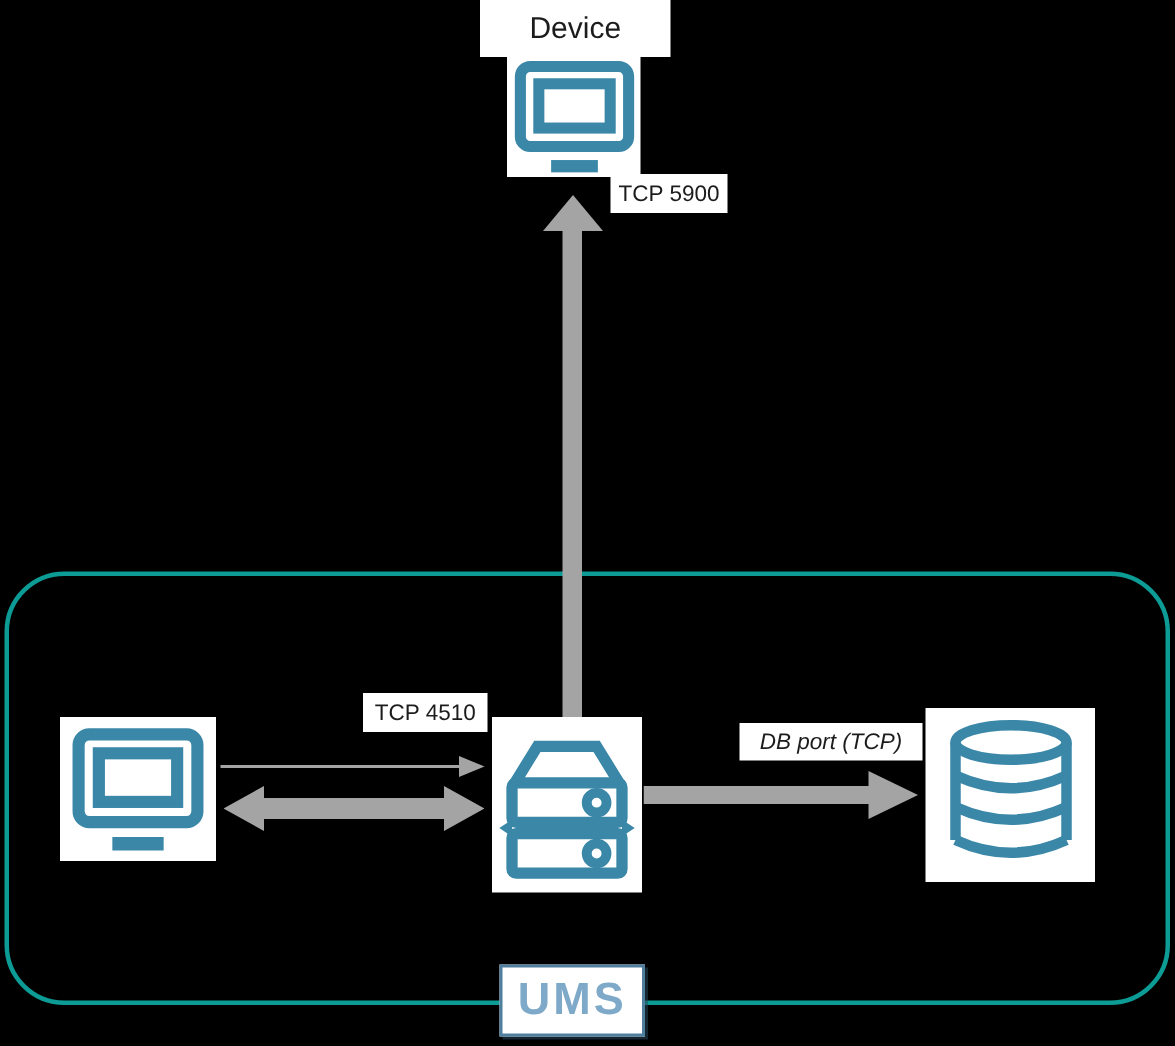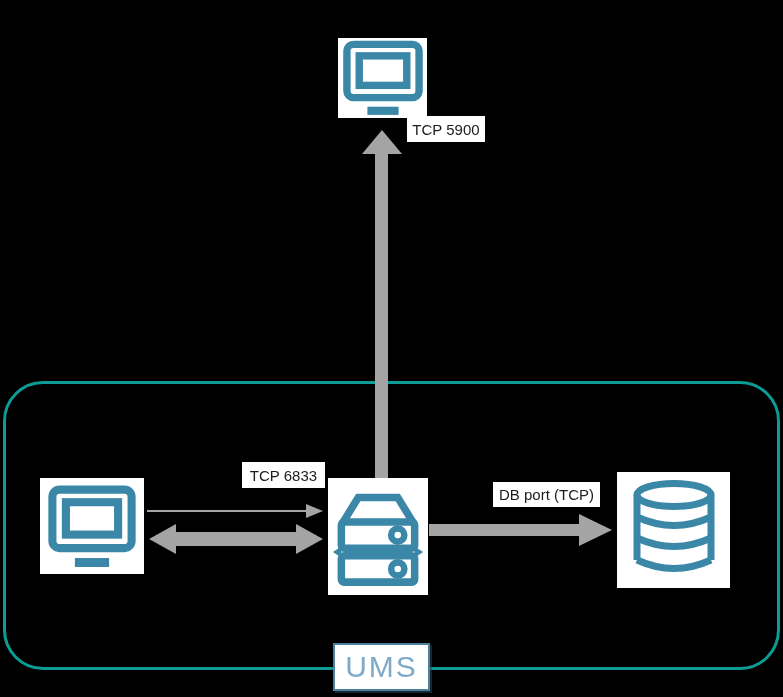--- a/index.html
+++ b/index.html
@@ -82,49 +82,50 @@
     border-bottom: 24px solid #a4a4a4;
     z-index: 2;
   }
   .arrow-svg { position: absolute; z-index: 2; }
   .thin-arrow   { left: 145px; top: 502px; }
   .double-arrow { left: 149px; top: 521px; }
   .db-arrow     { left: 429px; top: 512px; }
 
   .tcp5900-label { left: 407px; top: 116px; width: 78px;  height: 26px; }
   .tcp8443-label { left: 242px; top: 462px; width: 83px;  height: 26px; }
-  .dbport-label  { left: 493px; top: 482px; width: 107px; height: 25px; }
+  .dbport-label  { left: 493px; top: 482px; width: 122px; height: 25px; font-style: italic; }
 
   .ums-label {
     position: absolute;
     left: 333px;
     top: 643px;
     width: 93px;
     height: 44px;
     background: #ffffff;
     border: 2px solid #4e7f9e;
     box-shadow: 2px 2px 0 rgba(40,70,90,0.55);
     color: #7fa9c9;
     font-size: 30px;
-    font-weight: 400;
+    font-weight: 700;
     letter-spacing: 2px;
     display: flex;
     align-items: center;
     justify-content: center;
     z-index: 5;
   }
   svg { display: block; }
 </style>
 </head>
 <body>
 
 <div id="stage">
 
   <div class="boundary"></div>
 
+  <div class="device-label">Device</div>
   <div class="panel device-icon-box">
     <svg width="82" height="76" viewBox="0 0 100 92" aria-hidden="true">
       <rect x="6" y="5" width="88" height="65" rx="8" fill="none" stroke="#3a87a8" stroke-width="9"></rect>
       <rect x="21" y="19" width="58" height="36" fill="none" stroke="#3a87a8" stroke-width="9"></rect>
       <rect x="31" y="81" width="38" height="10" fill="#3a87a8"></rect>
     </svg>
   </div>
 
   <div class="v-shaft"></div>
   <div class="v-head"></div>
@@ -140,21 +141,21 @@
 
   <svg class="arrow-svg thin-arrow" width="180" height="18" viewBox="0 0 180 18">
     <line x1="2" y1="9" x2="163" y2="9" stroke="#a4a4a4" stroke-width="2"></line>
     <polygon points="161,2 178,9 161,16" fill="#a4a4a4"></polygon>
   </svg>
 
   <svg class="arrow-svg double-arrow" width="174" height="36" viewBox="0 0 174 36">
     <polygon points="0,18 27,3 27,11 147,11 147,3 174,18 147,33 147,25 27,25 27,33" fill="#a4a4a4"></polygon>
   </svg>
 
-  <div class="edge-label tcp8443-label">TCP 6833</div>
+  <div class="edge-label tcp8443-label">TCP 4510</div>
 
   <div class="panel server-box">
     <svg width="94" height="110" viewBox="0 0 100 116" aria-hidden="true">
       <path d="M13 42 L29 16 H71 L87 42" fill="none" stroke="#3a87a8" stroke-width="8"></path>
       <rect x="11" y="42" width="78" height="28" rx="3" fill="none" stroke="#3a87a8" stroke-width="8"></rect>
       <polygon points="11,68 2,74 11,80" fill="#3a87a8"></polygon>
       <polygon points="89,68 98,74 89,80" fill="#3a87a8"></polygon>
       <rect x="11" y="78" width="78" height="28" rx="3" fill="none" stroke="#3a87a8" stroke-width="8"></rect>
       <circle cx="71" cy="56" r="7" fill="none" stroke="#3a87a8" stroke-width="7"></circle>
       <circle cx="71" cy="92" r="7" fill="none" stroke="#3a87a8" stroke-width="7"></circle>

